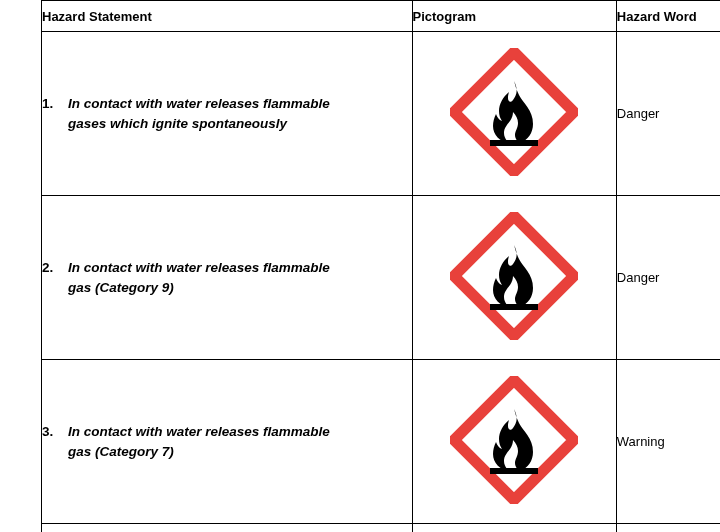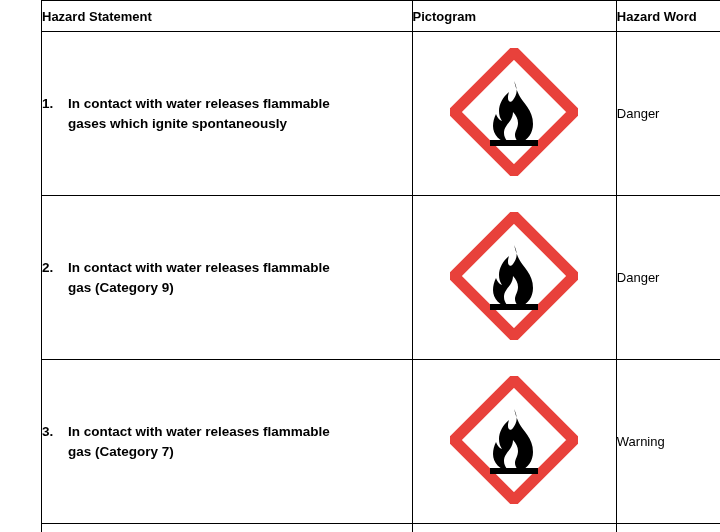--- a/index.html
+++ b/index.html
@@ -67,20 +67,21 @@
     line-height: 1.45;
   }
   .stmt-num {
     width: 26px;
     flex: 0 0 26px;
     text-align: left;
   }
   .stmt-text {
     flex: 1 1 auto;
     max-width: 282px;
+    font-style: italic;
   }
 
   .picto-cell { text-align: center; }
   .picto {
     display: inline-block;
     width: 128px;
     height: 128px;
     line-height: 0;
   }
   .signal-cell {

